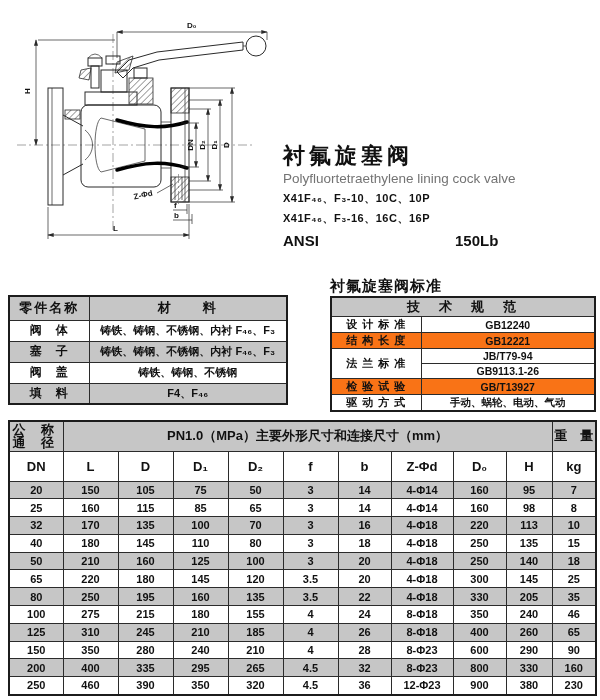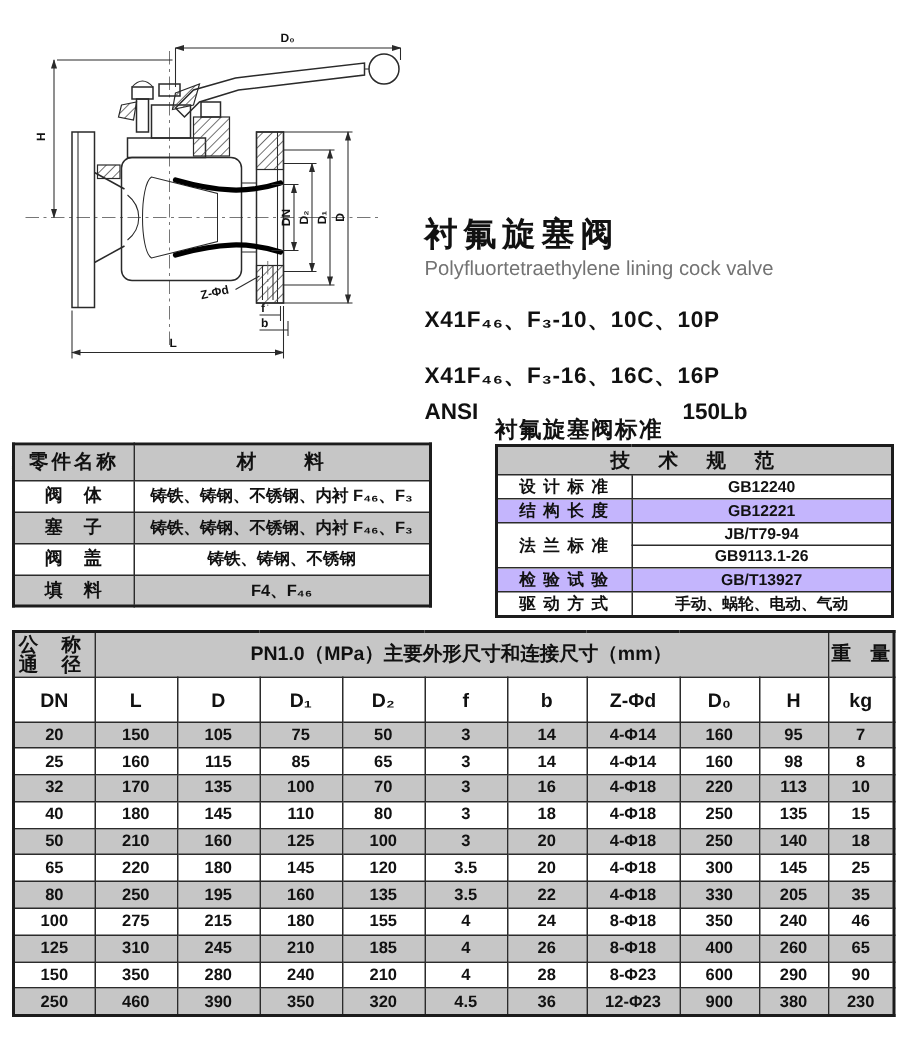--- a/index.html
+++ b/index.html
@@ -18,21 +18,21 @@
   .cl   { fill:none; stroke:#666; stroke-width:.6; stroke-dasharray:9 3 2 3; }
   .dim  { fill:none; stroke:#2a2a2a; stroke-width:.7; }
   .blk  { fill:none; stroke:#000; stroke-width:3.5; stroke-linecap:round; }
   .hat  { fill:url(#hatch); stroke:#2a2a2a; stroke-width:.8; }
   .dimtext { font-size:8px; font-weight:bold; fill:#111; font-family:"Liberation Sans",sans-serif; }
 
   
   .title-block { position:absolute; left:283px; top:141px; width:312px; }
   .title-cn { font-size:22px; font-weight:bold; letter-spacing:4px; }
   .title-en { font-size:13.5px; margin-top:0; color:#737373; }
-  .model    { font-size:15px; font-weight:bold; margin-top:18px; letter-spacing:.5px; }
+  .model    { font-size:11px; font-weight:bold; margin-top:5px; letter-spacing:.5px; }
   .ansi     { position:relative; font-size:15px; font-weight:bold; margin-top:6px; height:18px; }
   .ansi .val{ position:absolute; left:172px; top:0; }
 
   
   .section-heading { position:absolute; font-size:15px; font-weight:bold; letter-spacing:1px; }
   #parts-heading     { left:8px;  top:277px;margin-top:20px; }
   #standards-heading { left:330px; top:277px; }
 
   
   table { border-collapse:collapse; table-layout:fixed; background:#fff; }
@@ -46,21 +46,21 @@
   .parts-table td { height:21px; font-size:11px; }
   .parts-table td.pname { font-size:12px; letter-spacing:1px; }
   .parts-table tbody tr:nth-child(even) td { background:#c6c6c6; }
 
   
   .standards-table { position:absolute; left:330px; top:296px; width:264px; font-size:10.5px;
                      border:2px solid #1c1c1c;padding-left:48px; }
   .standards-table th { height:17px; font-size:13px; letter-spacing:3px; background:#c6c6c6; }
   .standards-table td { height:15px; }
   .standards-table td.slabel { font-size:11px; letter-spacing:1px; }
-  .standards-table tr.g td { background:#c4b5fd; }
+  .standards-table tr.g td { background:#f97316; }
 
   
   .main-table { position:absolute; left:8px; top:420px; width:587px; font-size:11px;
                 border:2px solid #1c1c1c; }
   .main-table thead tr.h1 th { height:30px; background:#c6c6c6; font-size:13px;margin-left:16px; }
   .main-table thead tr.h2 th { height:30px; background:#fff; font-size:13px; }
   .main-table tbody td { height:17.8px; }
   .main-table tbody tr:nth-child(odd) td { background:#c6c6c6; }
   .corner div { line-height:13px; letter-spacing:6px; }
 </style>
@@ -436,20 +436,33 @@
           <td>240</td>
           <td>210</td>
           <td>4</td>
           <td>28</td>
           <td>8-Φ23</td>
           <td>600</td>
           <td>290</td>
           <td>90</td>
         </tr>
         <tr>
+          <td>200</td>
+          <td>400</td>
+          <td>335</td>
+          <td>295</td>
+          <td>265</td>
+          <td>4.5</td>
+          <td>32</td>
+          <td>8-Φ23</td>
+          <td>800</td>
+          <td>330</td>
+          <td>160</td>
+        </tr>
+        <tr>
           <td>250</td>
           <td>460</td>
           <td>390</td>
           <td>350</td>
           <td>320</td>
           <td>4.5</td>
           <td>36</td>
           <td>12-Φ23</td>
           <td>900</td>
           <td>380</td>

